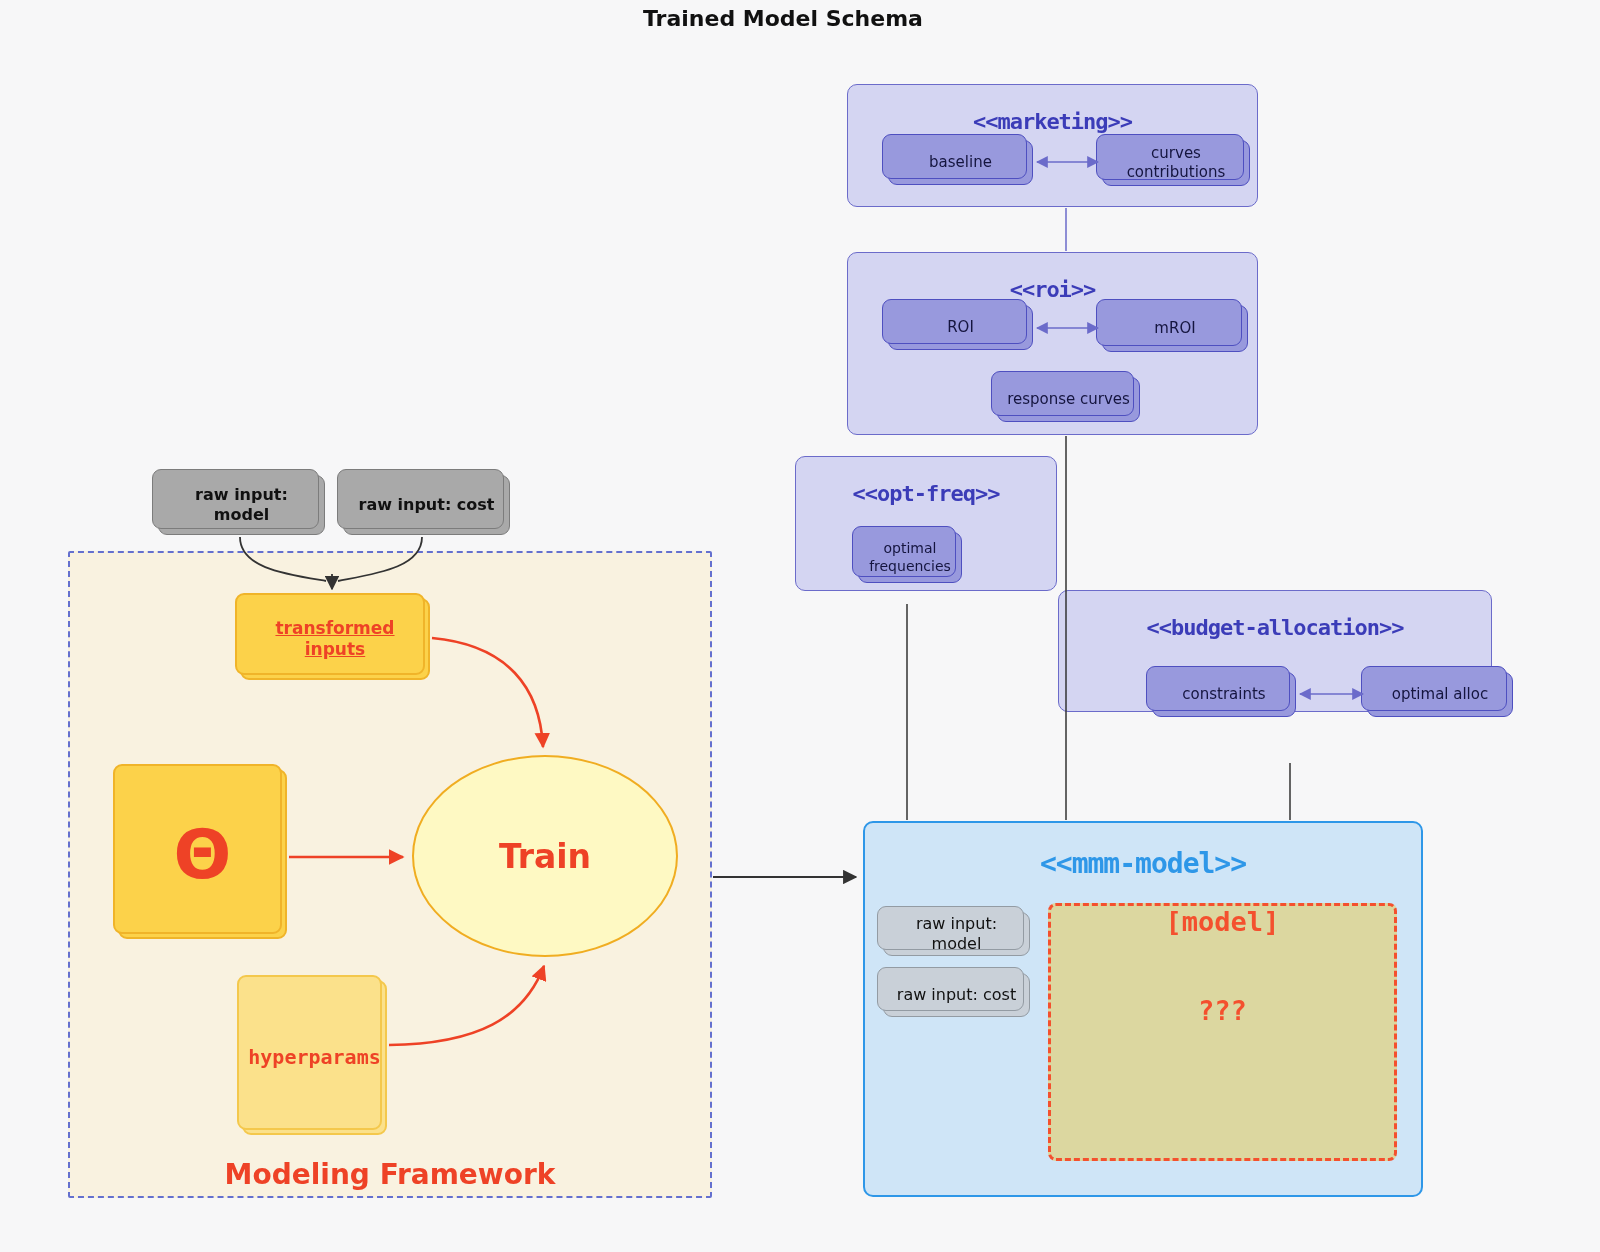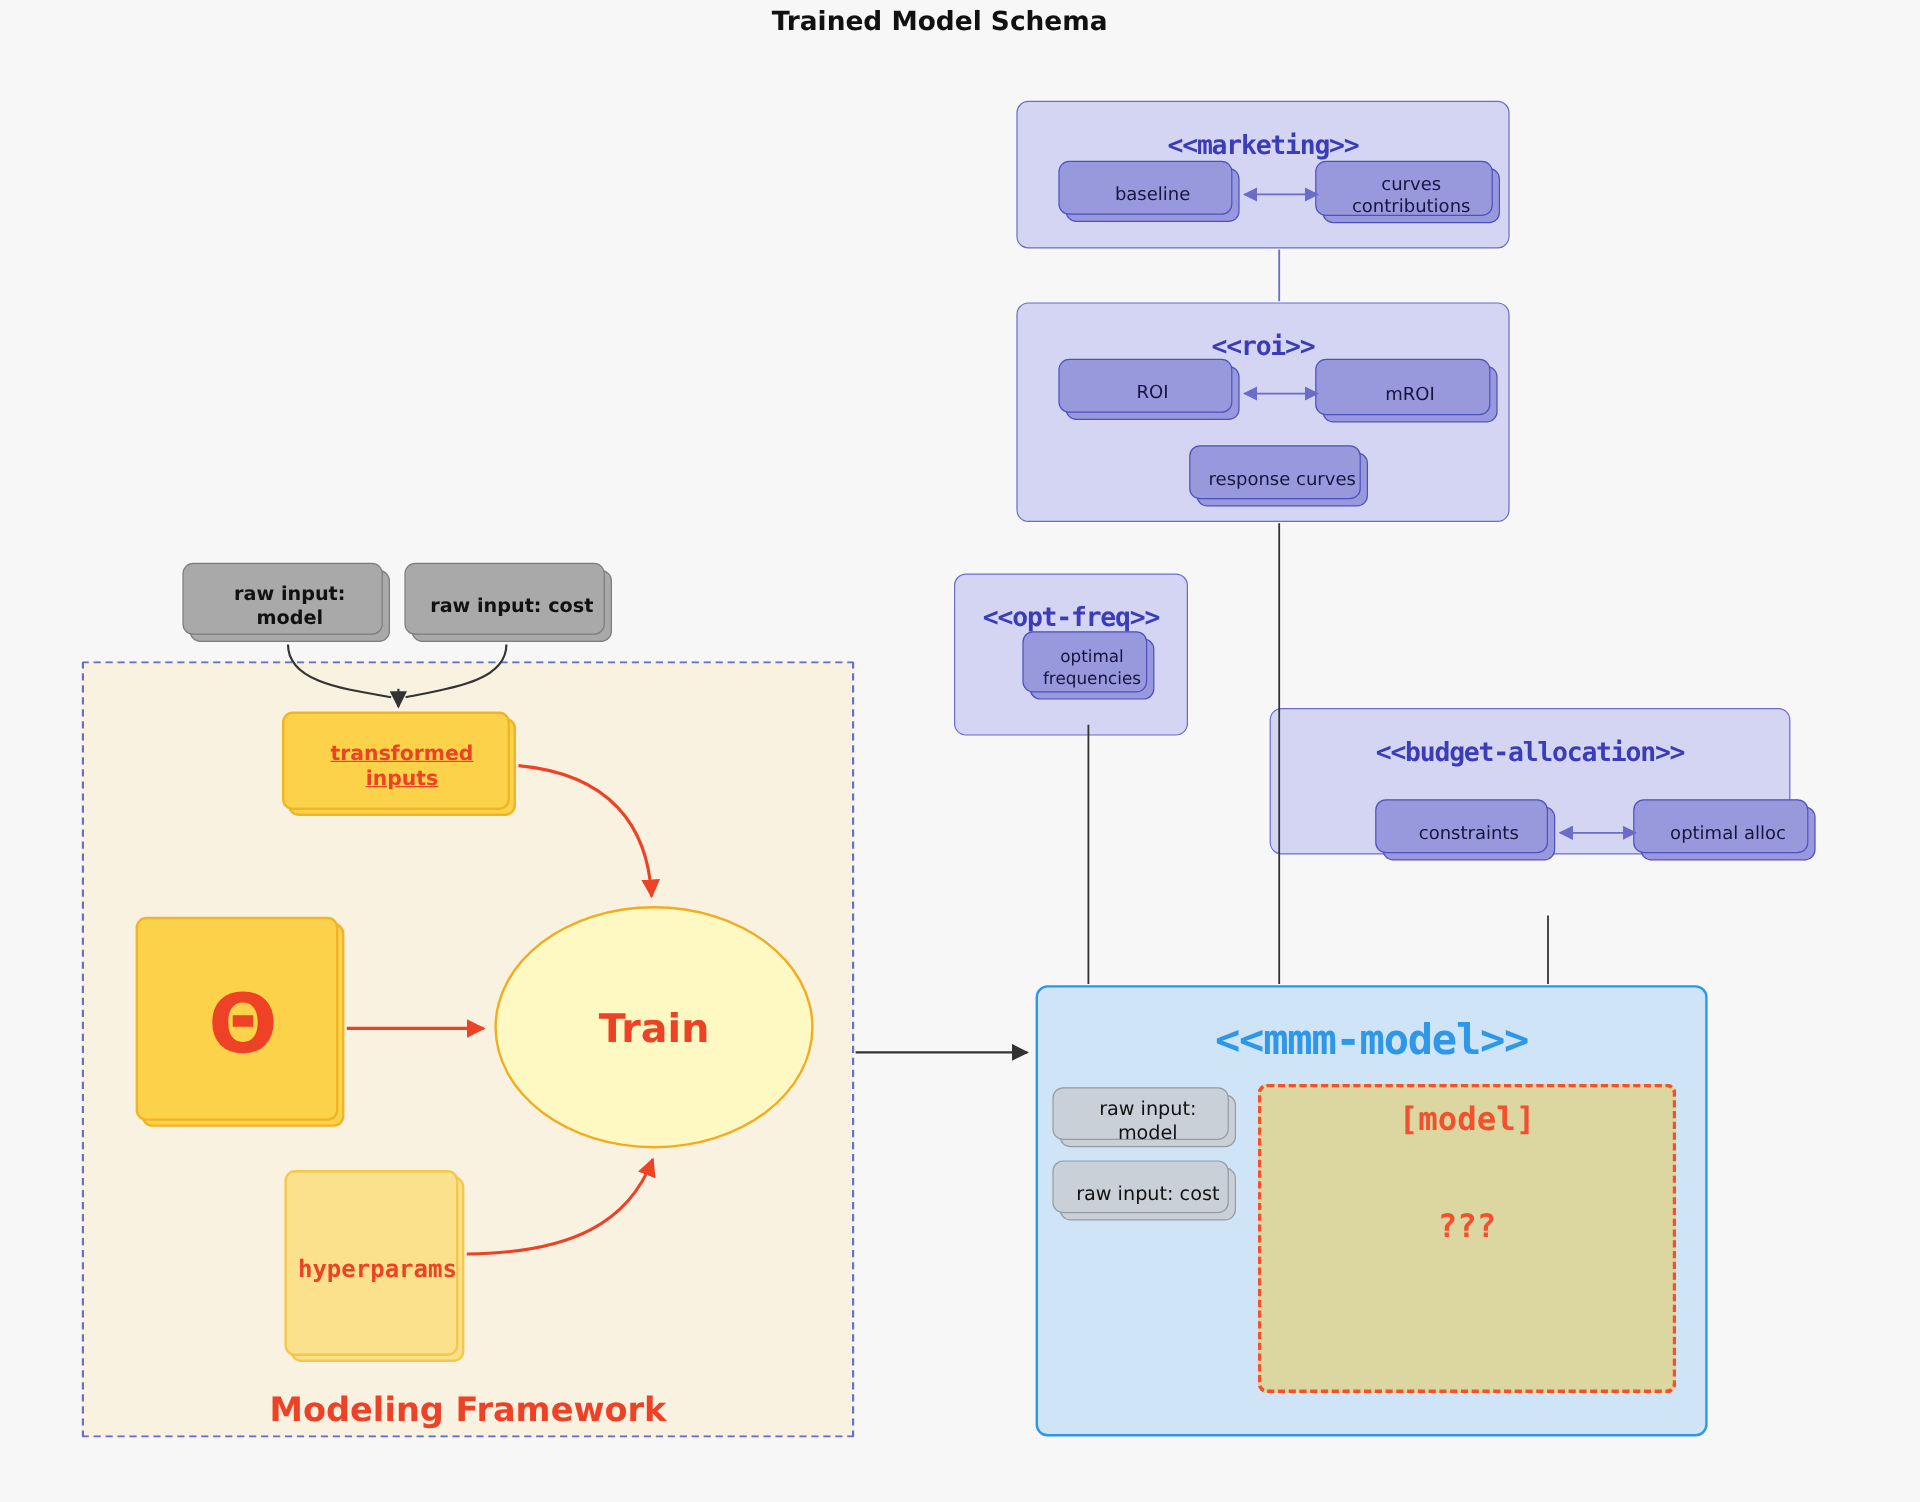--- a/index.html
+++ b/index.html
@@ -8,21 +8,21 @@
 
   .diagram-title{position:absolute;left:0;top:6px;width:1566px;text-align:center;
     font-size:22px;font-weight:bold;color:#111;}
 
   
   .cluster{position:absolute;border:1.5px solid var(--purple-border,#6b6bca);
     background:var(--purple-fill,#d4d5f2);border-radius:10px;box-sizing:border-box;}
   .cluster-title{font-family:"DejaVu Sans Mono","Liberation Mono",monospace;font-weight:bold;
     color:var(--purple-title,#3b3cb8);text-align:center;padding-top:24px;font-size:22px;letter-spacing:-1px;}
   .cluster.mmm{background:var(--blue-fill,#cfe5f7);border:2px solid var(--blue-border,#2e97e8);}
-  .cluster.mmm .cluster-title{color:var(--blue-border,#2e97e8);font-size:35px;}
+  .cluster.mmm .cluster-title{color:var(--blue-border,#2e97e8);font-size:28px;}
   .cluster.framework{background:var(--cream-fill,#f9f2e0);border:2px dashed var(--dash-border,#6470cf);border-radius:2px;}
 
   
   .node{position:absolute;z-index:1;box-sizing:border-box;
     border:1.5px solid var(--node-border,#4e4fc0);background:var(--node-fill,#9899dd);
     border-radius:9px;display:flex;align-items:center;justify-content:center;
     text-align:center;font-size:15px;color:#15153f;line-height:1.25;padding:2px 6px;}
   .node.stacked::before{content:"";position:absolute;left:-7px;top:-7px;width:100%;height:100%;
     background:inherit;border:inherit;border-radius:inherit;z-index:-1;}
 
@@ -34,21 +34,21 @@
   .mono{font-family:"DejaVu Sans Mono","Liberation Mono",monospace;}
 
   .ellipse{position:absolute;z-index:1;box-sizing:border-box;border-radius:50%;
     background:#fef9c3;border:2px solid #f0ad21;display:flex;align-items:center;justify-content:center;
     color:var(--red,#ee4226);font-weight:bold;font-size:33px;}
 
   .theta-glyph{font-size:68px;font-weight:bold;color:var(--red,#ee4226);}
 
   .model-box{position:absolute;z-index:1;box-sizing:border-box;background:var(--khaki-fill,#dcd7a0);
     border:3px dashed var(--red-orange,#f4502e);border-radius:8px;}
-  .model-box .model-title{margin-top:12px;text-align:center;font-family:"DejaVu Sans Mono","Liberation Mono",monospace;
+  .model-box .model-title{text-align:center;font-family:"DejaVu Sans Mono","Liberation Mono",monospace;
     font-weight:bold;font-size:27px;color:var(--red-orange,#f4502e);}
   .model-box .model-body{margin-top:58px;text-align:center;font-family:"DejaVu Sans Mono","Liberation Mono",monospace;
     font-weight:bold;font-size:27px;color:var(--red-orange,#f4502e);}
 
   .framework-label{position:absolute;left:68px;top:1158px;width:644px;text-align:center;
     font-size:28px;font-weight:bold;color:var(--red,#ee4226);}
 
   #wires{position:absolute;left:0;top:0;z-index:2;pointer-events:none;}
 </style>
 </head>
@@ -66,21 +66,21 @@
   <div class="node stacked" style="left:888px;top:140px;width:145px;height:45px;">baseline</div>
   <div class="node stacked" style="left:1102px;top:140px;width:148px;height:46px;">curves contributions</div>
 
   <div class="cluster" style="left:847px;top:252px;width:411px;height:183px;">
     <div class="cluster-title">&lt;&lt;roi&gt;&gt;</div>
   </div>
   <div class="node stacked" style="left:888px;top:305px;width:145px;height:45px;text-align:center;">ROI</div>
   <div class="node stacked" style="left:1102px;top:305px;width:146px;height:47px;">mROI</div>
   <div class="node stacked" style="left:997px;top:377px;width:143px;height:45px;">response curves</div>
 
-  <div class="cluster" style="left:795px;top:478px;width:195px;height:135px;">
+  <div class="cluster" style="left:795px;top:456px;width:262px;height:135px;">
     <div class="cluster-title">&lt;&lt;opt-freq&gt;&gt;</div>
   </div>
   <div class="node stacked" style="left:858px;top:532px;width:104px;height:51px;font-size:14px;">optimal frequencies</div>
 
   <div class="cluster" style="left:1058px;top:590px;width:434px;height:122px;">
     <div class="cluster-title">&lt;&lt;budget-allocation&gt;&gt;</div>
   </div>
   <div class="node stacked" style="left:1152px;top:672px;width:144px;height:45px;">constraints</div>
   <div class="node stacked" style="left:1367px;top:672px;width:146px;height:45px;">optimal alloc</div>
 

